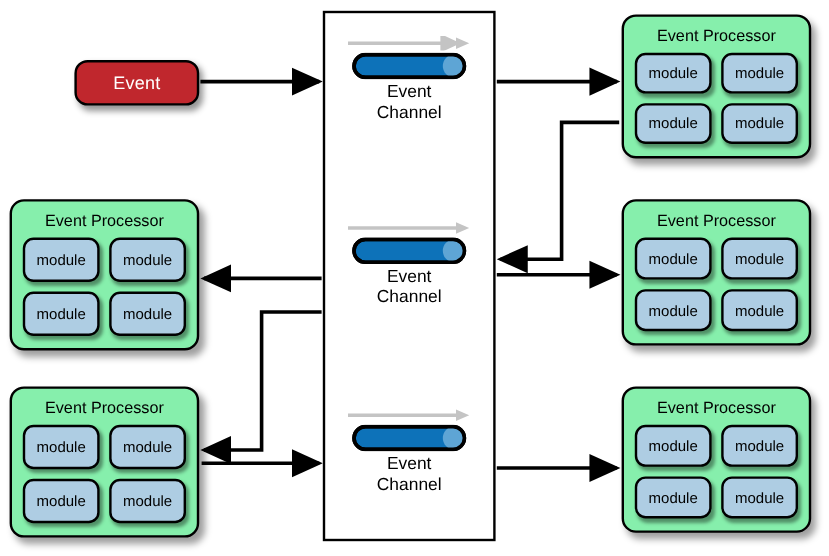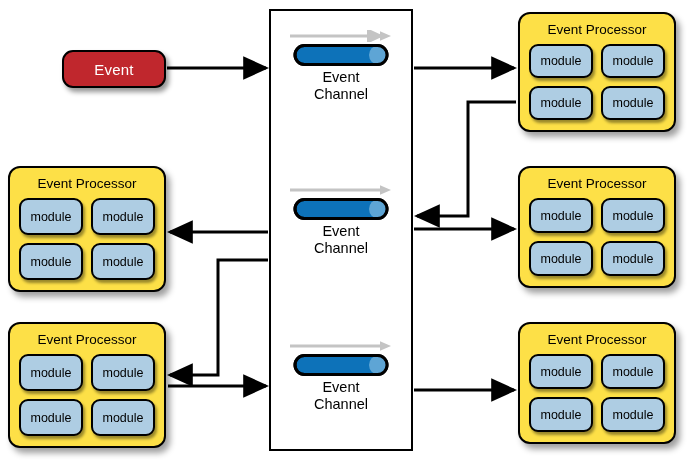--- a/index.html
+++ b/index.html
@@ -79,21 +79,21 @@
     color: #000000;
     white-space: pre-line;
   }
 
   
   .processor {
     position: absolute;
     box-sizing: border-box;
     border: 2.5px solid #000000;
     border-radius: 12px;
-    background: #fde047;
+    background: #86efac;
     box-shadow: 4px 5px 6px rgba(0,0,0,0.38);
     z-index: 3;
   }
   .processor-title {
     position: absolute;
     top: 8px;
     left: 0;
     width: 100%;
     text-align: center;
     font-size: 13.5px;

